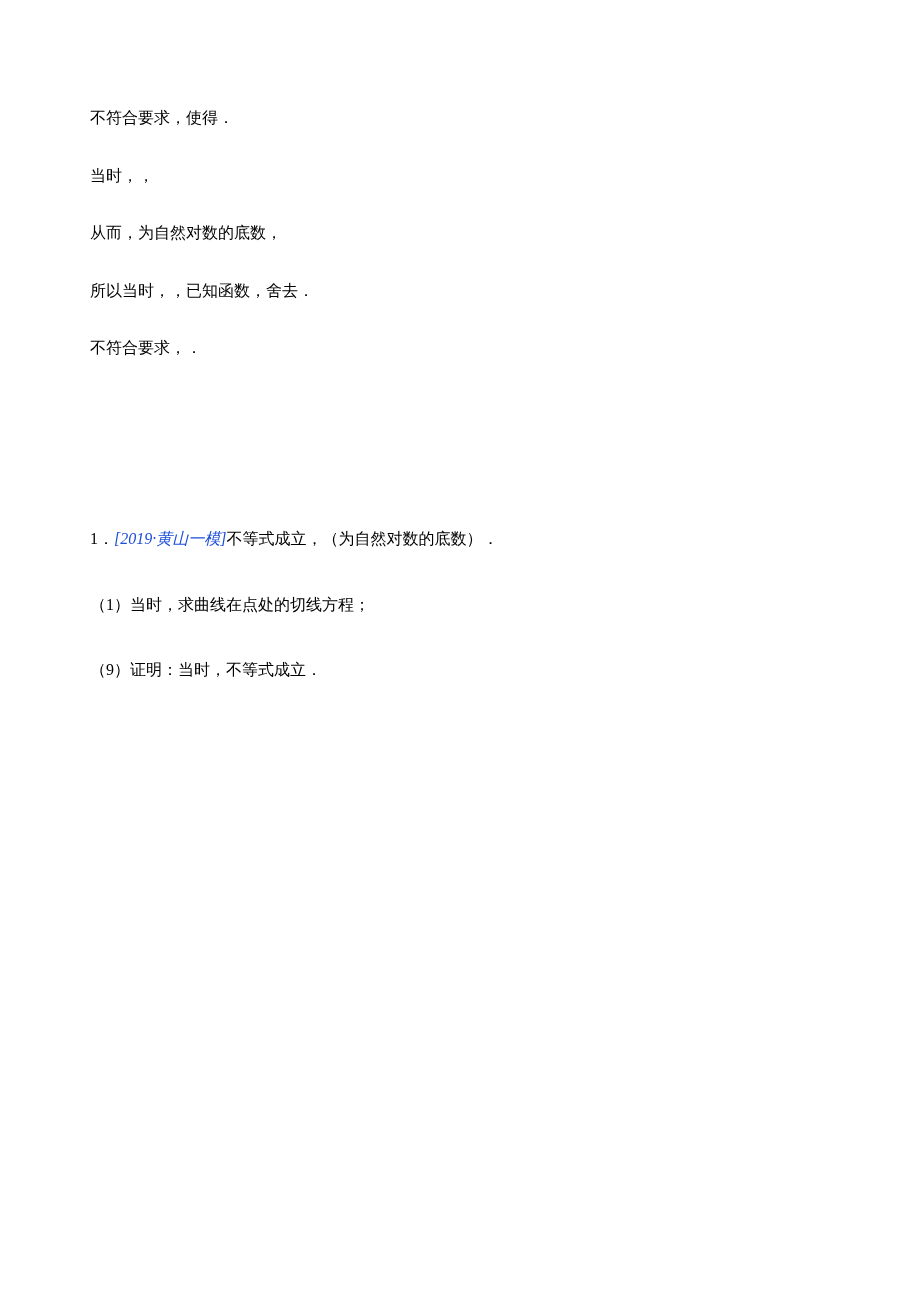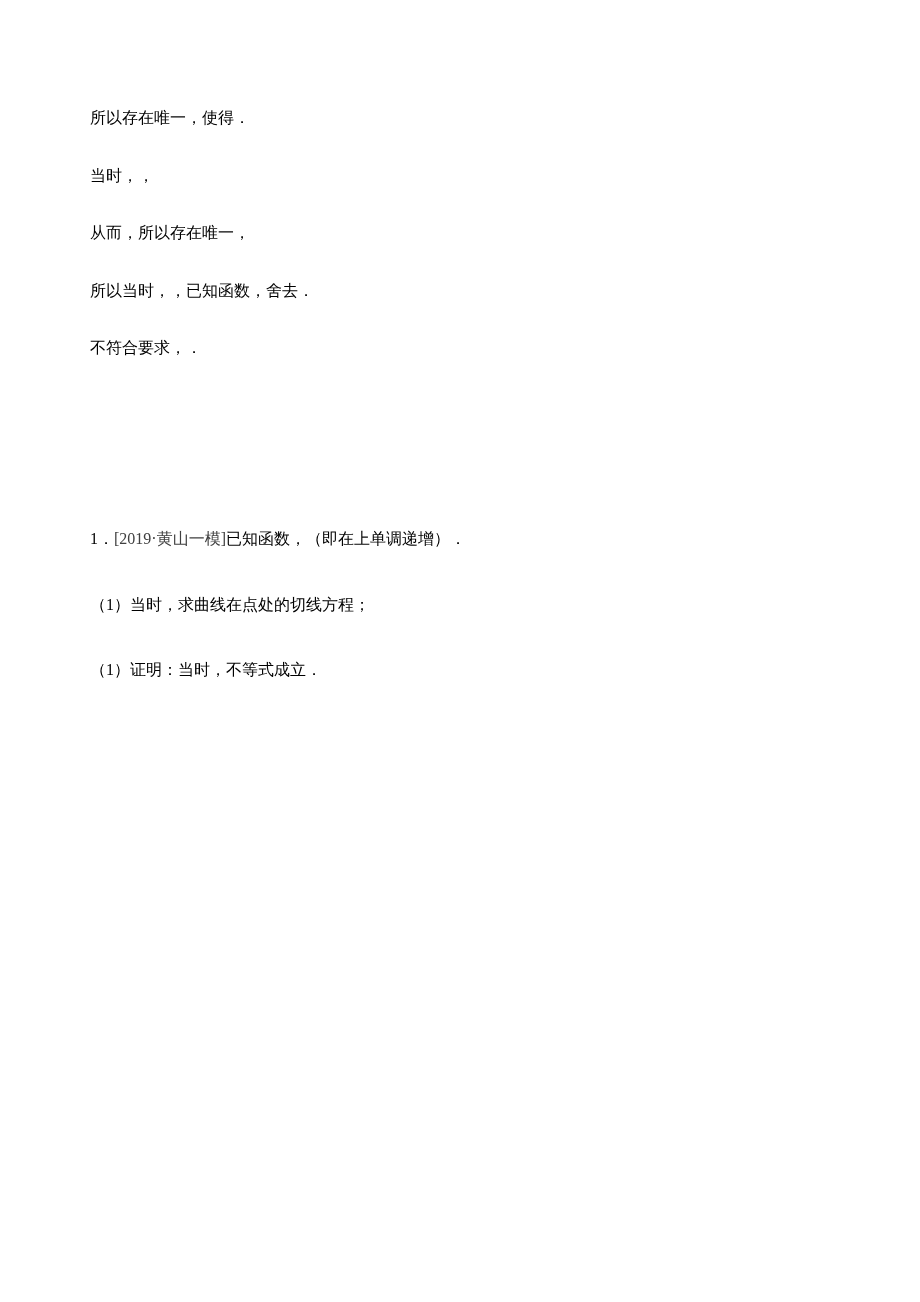--- a/index.html
+++ b/index.html
@@ -20,53 +20,54 @@
     .para {
       margin-bottom: 32px;
     }
     .problem-section {
       margin-top: 165px;
     }
     .problem-num {
       color: #000000;
     }
     .citation {
-      color: #404040;
+      color: #1d4ed8;
+      font-style: italic;
     }
     .sub-item {
       margin-bottom: 32px;
       margin-top: 40px;
     }
   </style>
 </head>
 <body>
 
 <div class="para">
-  <span>所以存在唯一，使得．</span>
+  <span>不符合要求，使得．</span>
 </div>
 
 <div class="para">
   <span>当时，，</span>
 </div>
 
 <div class="para">
-  <span>从而，所以存在唯一，</span>
+  <span>从而，为自然对数的底数，</span>
 </div>
 
 <div class="para">
   <span>所以当时，，已知函数，舍去．</span>
 </div>
 
 <div class="para">
   <span>不符合要求，．</span>
 </div>
 
 <div class="problem-section">
   <div class="para">
-    <span class="problem-num">1．</span><span class="citation">[2019·黄山一模]</span><span>已知函数，（即在上单调递增）．</span>
+    <span class="problem-num">1．</span><span class="citation">[2019·黄山一模]</span><span>不等式成立，（为自然对数的底数）．</span>
   </div>
   <div class="sub-item">
     <span>（1）当时，求曲线在点处的切线方程；</span>
   </div>
   <div class="sub-item">
-    <span>（1）证明：当时，不等式成立．</span>
+    <span>（9）证明：当时，不等式成立．</span>
   </div>
 </div>
 
 </body></html>

